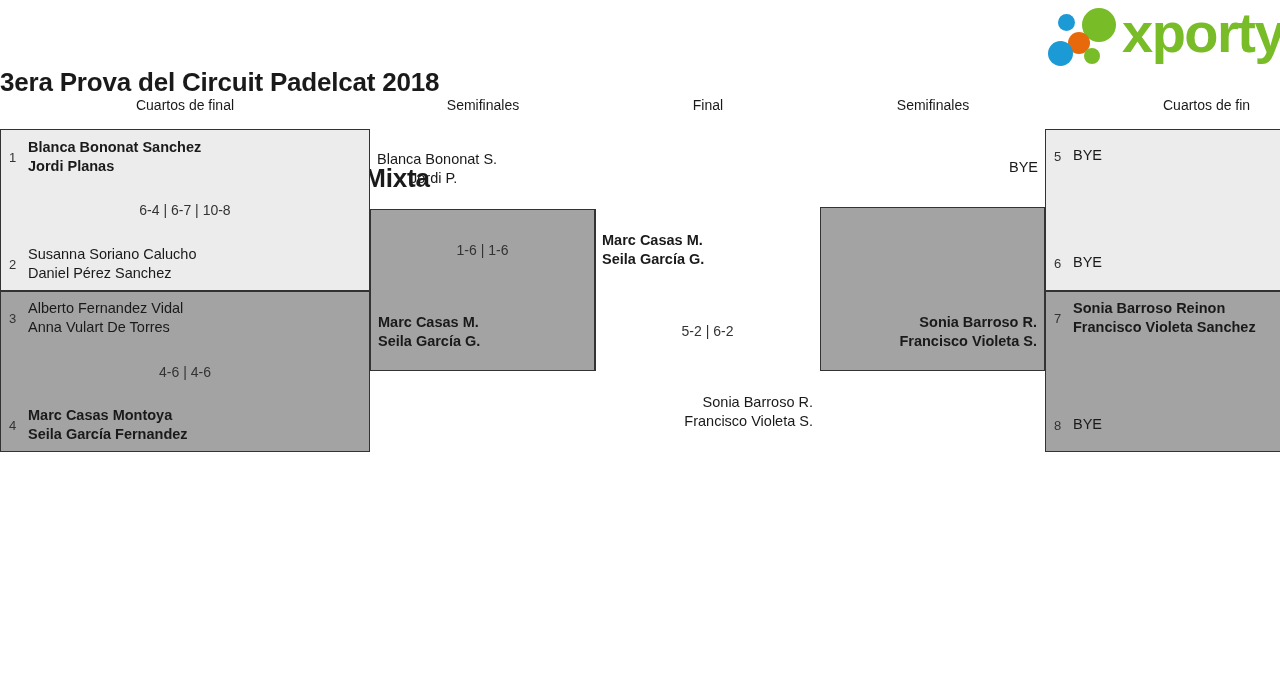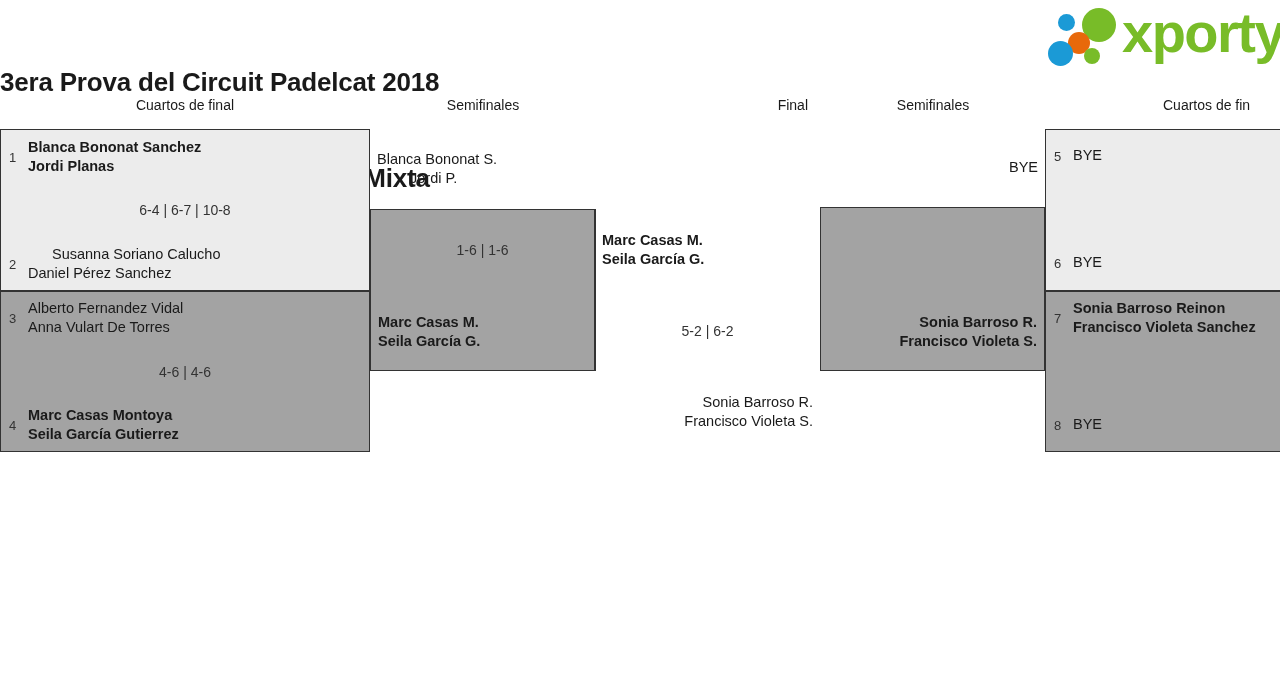--- a/index.html
+++ b/index.html
@@ -87,46 +87,46 @@
       <span class="dot dot-blue-small"></span>
       <span class="dot dot-orange"></span>
       <span class="dot dot-blue-big"></span>
       <span class="dot dot-green-small"></span>
     </div>
     <div class="logo-text">xporty</div>
   </div>
 
   <div class="round-header" style="left:85px;  width:200px;">Cuartos de final</div>
   <div class="round-header" style="left:383px; width:200px;">Semifinales</div>
-  <div class="round-header" style="left:608px; width:200px;text-align:right;">Final</div>
+  <div class="round-header" style="left:608px; width:200px;">Final</div>
   <div class="round-header" style="left:833px; width:200px;">Semifinales</div>
   <div class="round-header" style="left:1163px;width:200px; text-align:left;">Cuartos de fin</div>
 
   <div class="match-box shaded" style="left:0px; top:129px; width:370px; height:162px;">
     <div class="seed" style="left:8px; top:20px;">1</div>
     <div class="team winner" style="left:27px; top:8px;">Blanca Bononat Sanchez</div>
     <div class="team winner" style="left:27px; top:27px;">Jordi Planas</div>
 
     <div class="score" style="left:0px; top:72px; width:368px;">6-4 | 6-7 | 10-8</div>
 
     <div class="seed" style="left:8px; top:127px;">2</div>
-    <div class="team" style="left:27px; top:115px;margin-left:24px;">Susanna Soriano Calucho</div>
+    <div class="team" style="left:27px; top:115px;">Susanna Soriano Calucho</div>
     <div class="team" style="left:27px; top:134px;text-align:center;">Daniel Pérez Sanchez</div>
   </div>
 
   <div class="match-box" style="left:0px; top:291px; width:370px; height:161px;">
     <div class="seed" style="left:8px; top:19px;">3</div>
     <div class="team" style="left:27px; top:7px;">Alberto Fernandez Vidal</div>
     <div class="team" style="left:27px; top:26px;">Anna Vulart De Torres</div>
 
     <div class="score" style="left:0px; top:72px; width:368px;">4-6 | 4-6</div>
 
     <div class="seed" style="left:8px; top:126px;">4</div>
     <div class="team winner" style="left:27px; top:114px;">Marc Casas Montoya</div>
-    <div class="team winner" style="left:27px; top:133px;">Seila García Gutierrez</div>
+    <div class="team winner" style="left:27px; top:133px;">Seila García Fernandez</div>
   </div>
 
   <div class="match-box" style="left:370px; top:209px; width:225px; height:162px;">
     <div class="score" style="left:0px; top:32px; width:223px;">1-6 | 1-6</div>
 
     <div class="team winner" style="left:7px; top:103px;">Marc Casas M.</div>
     <div class="team winner" style="left:7px; top:122px;">Seila García G.</div>
   </div>
 
   <div class="team" style="left:377px; top:150px;">Blanca Bononat S.</div>

